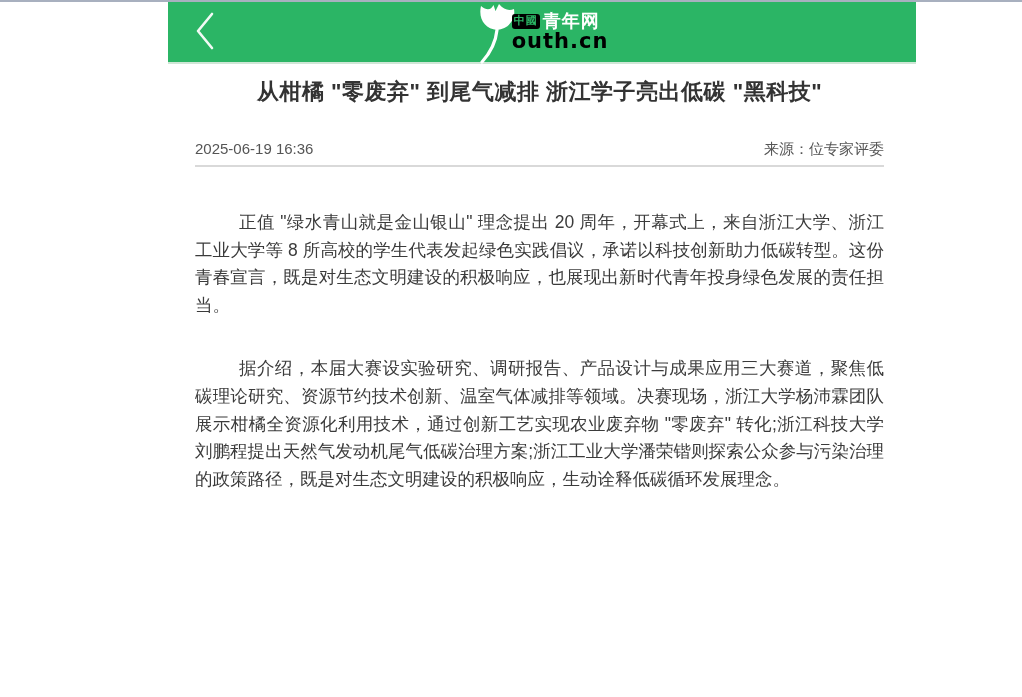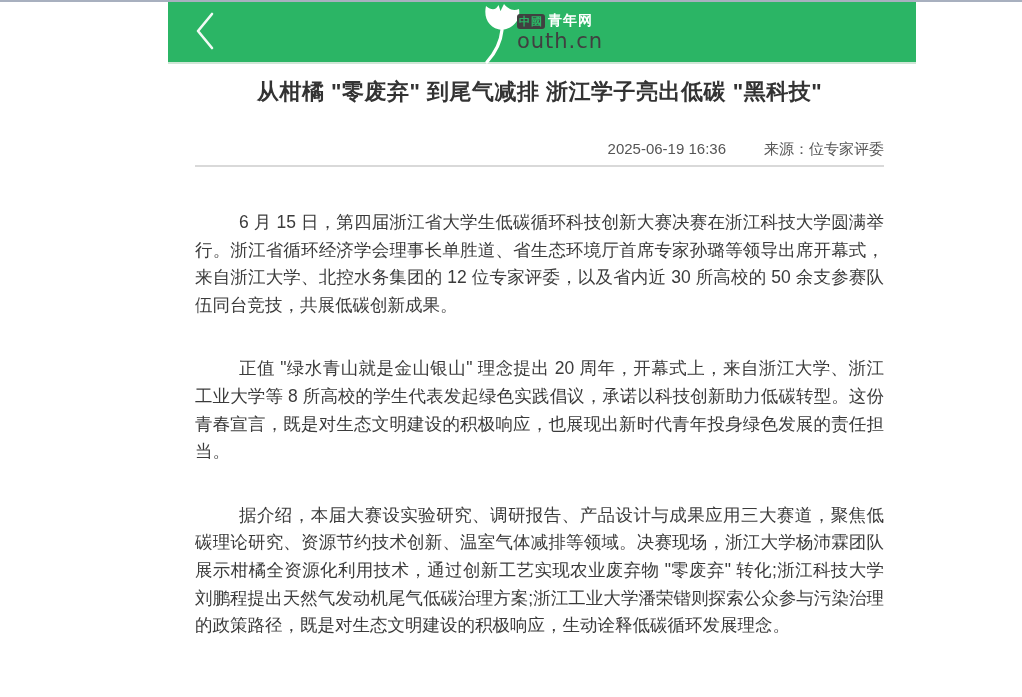--- a/index.html
+++ b/index.html
@@ -57,61 +57,62 @@
     margin-left: -6px;
     padding-top: 11px;
   }
   .brand-top {
     display: flex;
     align-items: center;
     gap: 3px;
     height: 16px;
   }
   .brand-badge {
-    background: #404040;
+    background: #000000;
     color: #2bb565;
     font-size: 11px;
     font-weight: bold;
     line-height: 13px;
     padding: 1px 2px;
     border-radius: 3px;
     letter-spacing: 1px;
+    font-family: Liberation Mono, monospace;
   }
   .brand-cn {
     color: #ffffff;
-    font-size: 14px;
+    font-size: 18px;
     font-weight: bold;
     letter-spacing: 1px;
   }
   .wordmark {
-    color: #404040;
+    color: #000000;
     font-size: 21px;
-    font-weight: normal;
+    font-weight: bold;
     line-height: 24px;
     letter-spacing: 1px;
     font-family: "DejaVu Sans", sans-serif;
   }
   
   .article {
     padding: 0 32px 0 27px;
   }
   .article-title {
     margin-top: 13px;
     font-size: 22px;
     font-weight: bold;
     color: #333333;
     text-align: center;
     letter-spacing: 0.5px;
     line-height: 30px;
   }
   .meta-row {
     margin-top: 33px;
     display: flex;
-    justify-content: flex-end;
-    gap: 38px;
+    justify-content: space-between;
+    gap: 74px;
     font-size: 15px;
     color: #555555;
     line-height: 18px;
   }
   .divider {
     margin: 7px 0 0 0;
     border: none;
     border-top: 2px solid #d9d9d9;
     height: 0;
   }
@@ -167,20 +168,19 @@
     <h1 class="article-title">从柑橘 "零废弃" 到尾气减排 浙江学子亮出低碳 "黑科技"</h1>
 
     <div class="meta-row">
       <span>2025-06-19 16:36</span>
       <span>来源：位专家评委</span>
     </div>
 
     <hr class="divider">
 
     <div class="article-body">
-      <p>6 月 15 日，第四届浙江省大学生低碳循环科技创新大赛决赛在浙江科技大学圆满举行。浙江省循环经济学会理事长单胜道、省生态环境厅首席专家孙璐等领导出席开幕式，来自浙江大学、北控水务集团的 12 位专家评委，以及省内近 30 所高校的 50 余支参赛队伍同台竞技，共展低碳创新成果。</p>
       <p>正值 "绿水青山就是金山银山" 理念提出 20 周年，开幕式上，来自浙江大学、浙江工业大学等 8 所高校的学生代表发起绿色实践倡议，承诺以科技创新助力低碳转型。这份青春宣言，既是对生态文明建设的积极响应，也展现出新时代青年投身绿色发展的责任担当。</p>
       <p>据介绍，本届大赛设实验研究、调研报告、产品设计与成果应用三大赛道，聚焦低碳理论研究、资源节约技术创新、温室气体减排等领域。决赛现场，浙江大学杨沛霖团队展示柑橘全资源化利用技术，通过创新工艺实现农业废弃物 "零废弃" 转化;浙江科技大学刘鹏程提出天然气发动机尾气低碳治理方案;浙江工业大学潘荣锴则探索公众参与污染治理的政策路径，既是对生态文明建设的积极响应，生动诠释低碳循环发展理念。</p>
     </div>
 
   </div>
 
 </div>
 
 </body></html>

